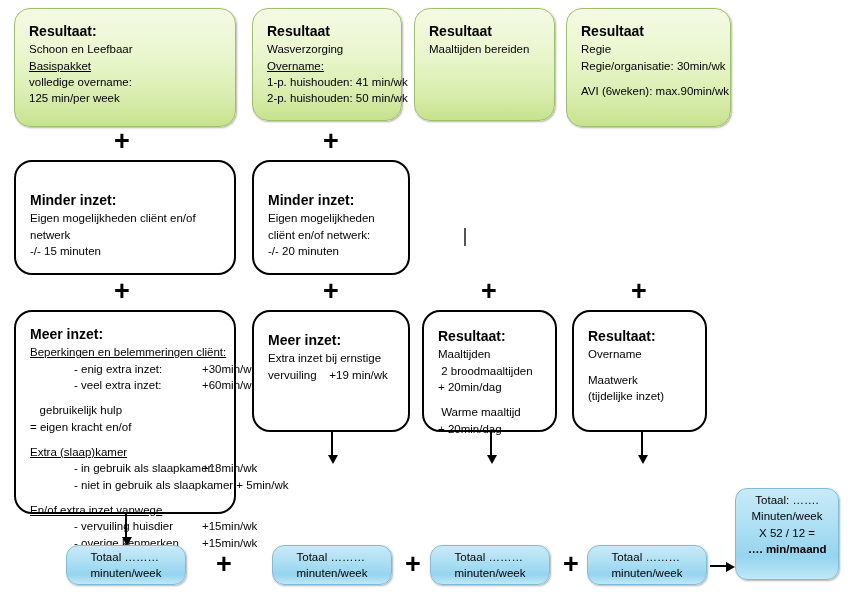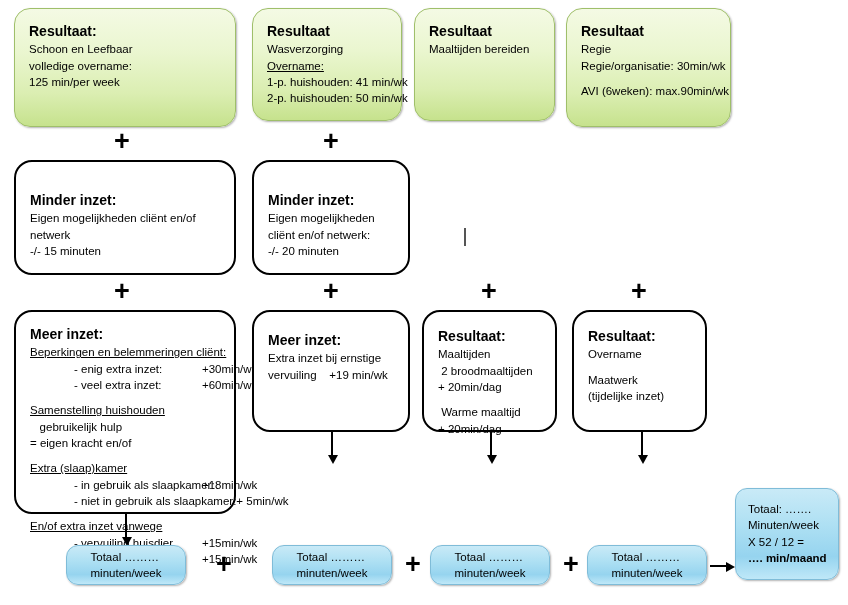--- a/index.html
+++ b/index.html
@@ -117,30 +117,31 @@
     border-top: 5px solid transparent;
     border-bottom: 5px solid transparent;
     border-left: 9px solid #000;
   }
   
   .caret {
     position: absolute;
     width: 2px;
     background: #555;
   }
-  .blue-total-final { padding: 12px 12px; }
+  .blue-total-final { padding: 3px 12px; text-align: center; }
 </style>
 </head>
 <body>
 
 <div id="canvas">
 
   <div class="box green" style="left:14px; top:8px; width:222px; height:119px;">
     <div class="ttl">Resultaat:</div>
     <div class="ln">Schoon en Leefbaar</div>
+    <div class="ln u">Basispakket</div>
     <div class="ln">volledige overname:</div>
     <div class="ln">125 min/per week</div>
   </div>
 
   <div class="box green" style="left:252px; top:8px; width:150px; height:113px;">
     <div class="ttl">Resultaat</div>
     <div class="ln">Wasverzorging</div>
     <div class="ln u">Overname:</div>
     <div class="ln">1-p. huishouden: 41 min/wk</div>
     <div class="ln">2-p. huishouden: 50 min/wk</div>
@@ -190,21 +191,20 @@
     <div class="row2">
       <span class="lab">- enig extra inzet:</span>
       <span class="val">+30min/wk</span>
     </div>
     <div class="row2">
       <span class="lab">- veel extra inzet:</span>
       <span class="val">+60min/wk</span>
     </div>
 
     <div class="ln sp"></div>
-    <div class="ln u">Samenstelling huishouden</div>
     <div class="ln">   gebruikelijk hulp</div>
     <div class="ln">= eigen kracht en/of</div>
 
     <div class="ln sp"></div>
     <div class="ln u">Extra (slaap)kamer</div>
     <div class="row2">
       <span class="lab">- in gebruik als slaapkamer:</span>
       <span class="val">+18min/wk</span>
     </div>
     <div class="row2">

